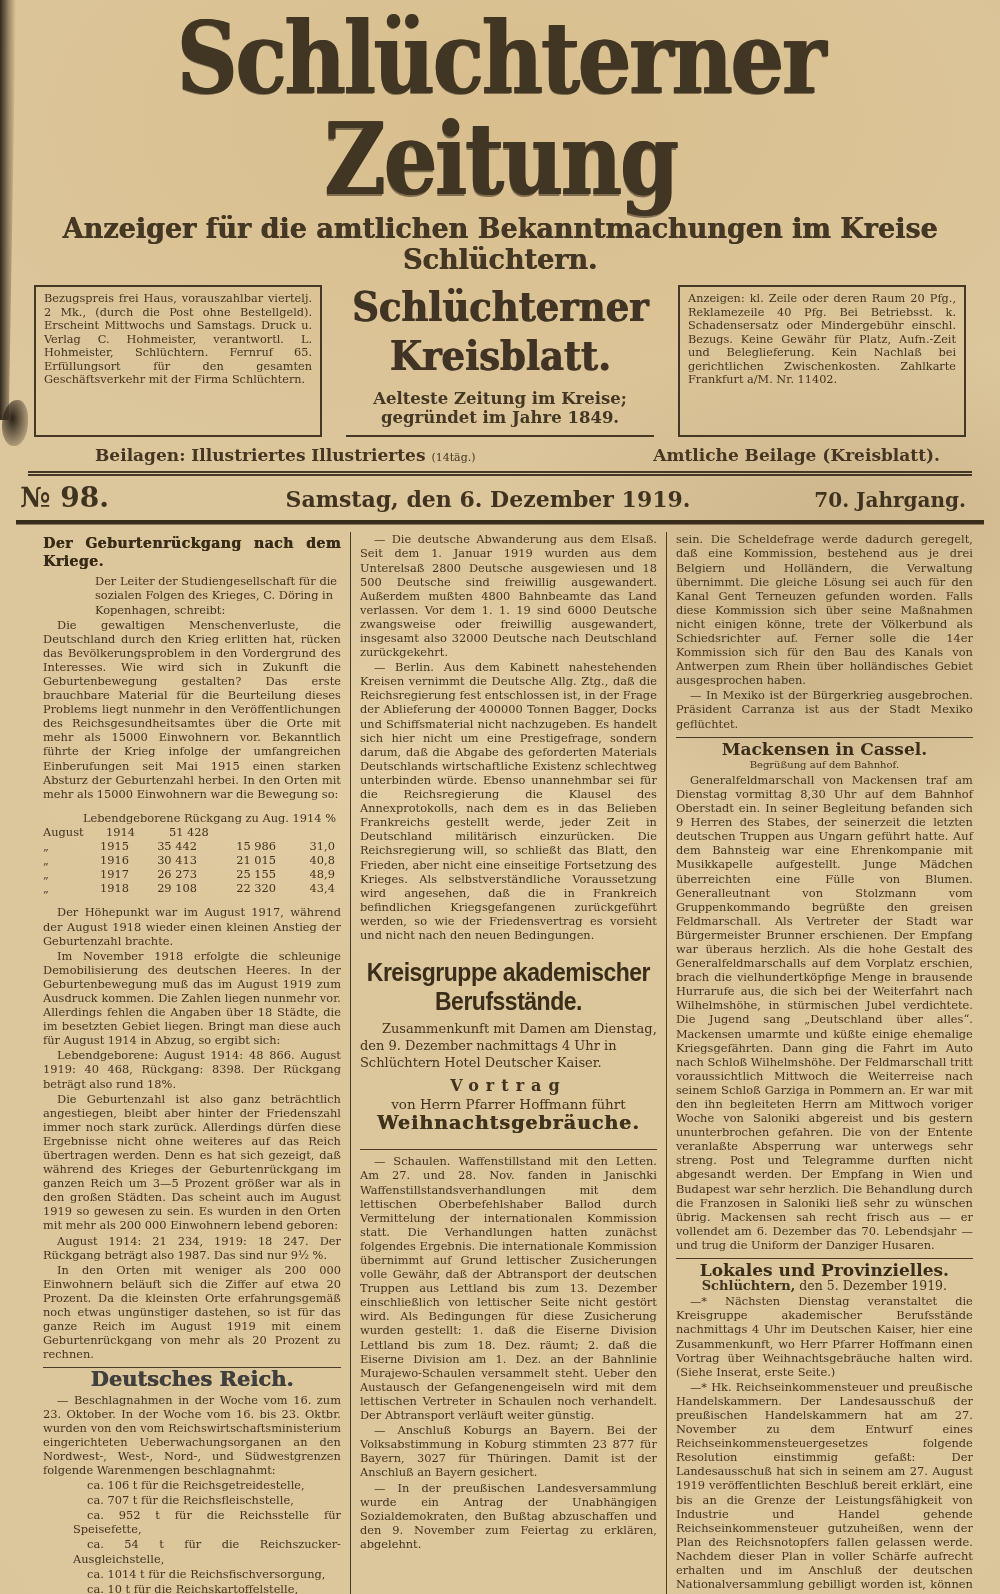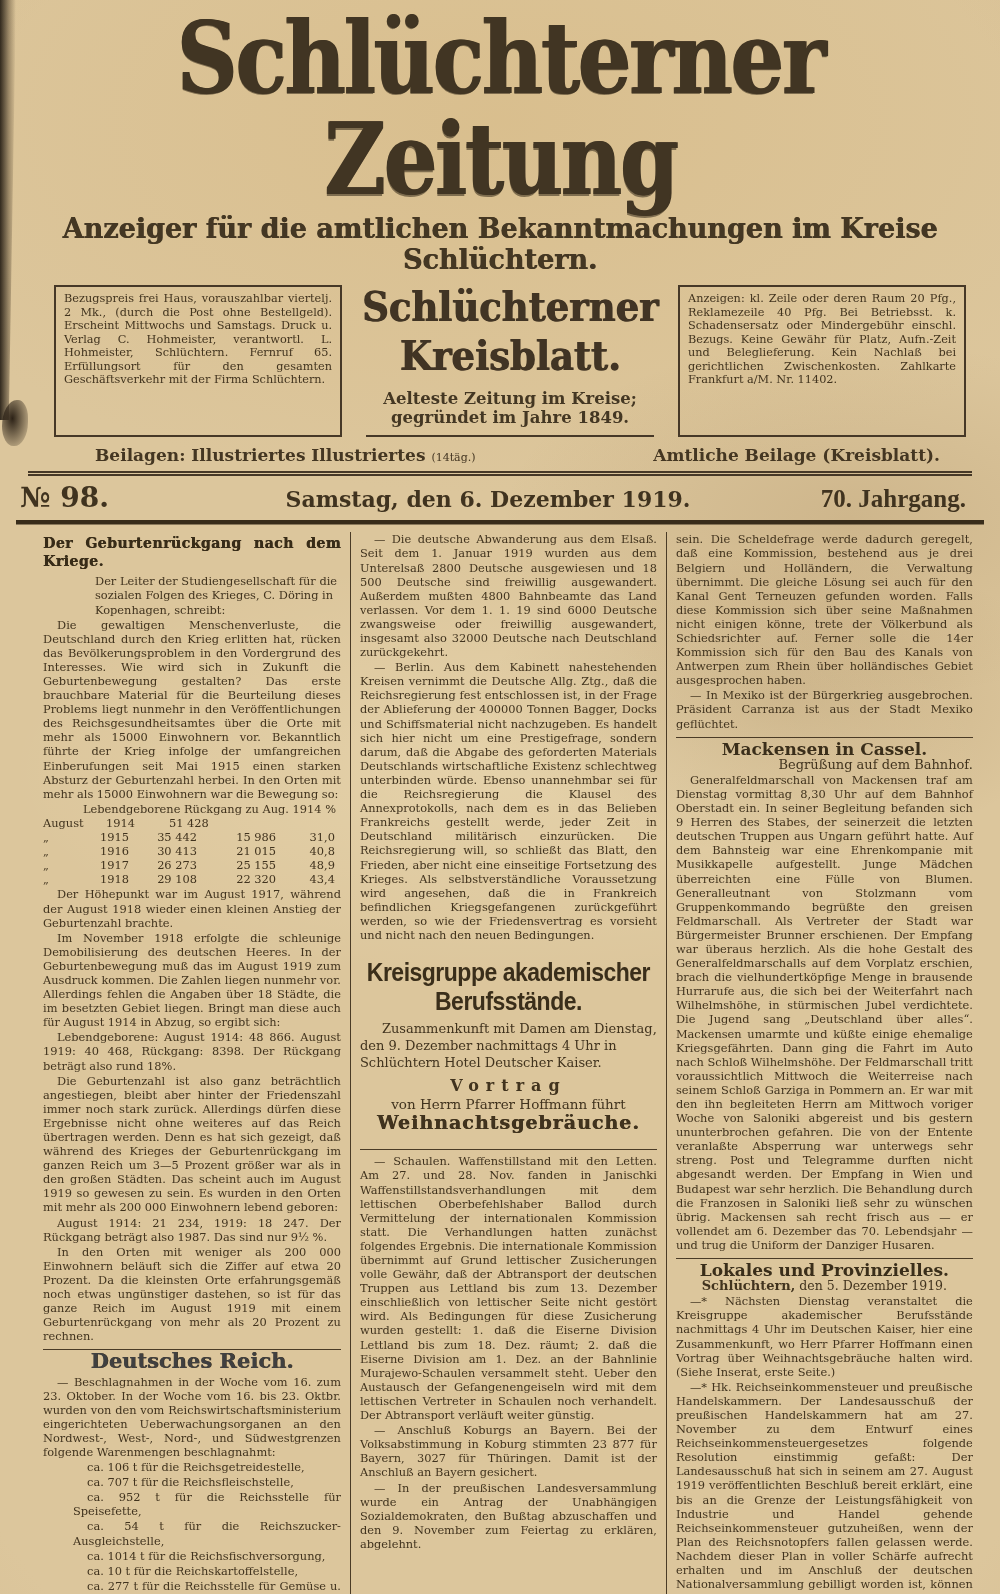--- a/index.html
+++ b/index.html
@@ -25,57 +25,57 @@
   .masthead .title{
     font-size:84px;line-height:1.02;font-weight:bold;color:#413523;
     letter-spacing:-2px; text-shadow:1.5px 0 0 #413523, 0 1px 0 rgba(65,53,35,.6);
     transform:scaleY(1.18); transform-origin:top center;
   }
   .masthead .subtitle{
     margin-top:34px;font-size:27px;font-weight:bold;color:#443723;
     text-shadow:.6px 0 0 #443723;
   }
   
-  .hdr{display:flex;align-items:stretch;gap:14px;padding:10px 34px 0 54px;}
+  .hdr{display:flex;align-items:stretch;gap:14px;padding:10px 34px 0 34px;}
   .hbox{border:2px solid #463827;padding:5px 8px;font-size:11.3px;line-height:13.5px;
     text-align:justify;color:#41331e;width:268px;flex:0 0 auto;}
   .hcenter{flex:1 1 auto;text-align:center;}
   .hcenter .kb-title{font-size:37px;font-weight:bold;color:#413424;letter-spacing:0;
     text-shadow:1px 0 0 #413424;margin-top:2px;transform:scaleY(1.1);}
   .hcenter .kb-tag{font-size:16.5px;font-weight:bold;margin-top:14px;color:#443723;}
   .hcenter .kb-rule{border-top:2px solid #463827;margin:8px 10px 0 10px;}
   
   .supps{display:flex;justify-content:space-between;padding:8px 60px 4px 95px;
     font-size:17px;font-weight:bold;color:#443622;}
   .supps .small{font-size:11px;font-weight:normal;}
   .rule-double{border-top:5px double #463827;margin:2px 28px 0 28px;}
   .dateline{display:flex;align-items:baseline;padding:5px 34px 4px 20px;}
   .dateline .no{font-size:28px;font-weight:bold;width:210px;}
   .dateline .date{font-size:22px;font-weight:bold;flex:1;text-align:center;}
-  .dateline .vol{font-size:25px;font-weight:bold;width:220px;text-align:right;font-family:Liberation Serif, serif;}
+  .dateline .vol{font-size:20px;font-weight:bold;width:220px;text-align:right;}
   .rule-heavy{border-top:4px solid #382c1a;margin:2px 16px 0 16px;box-shadow:0 1px 0 rgba(56,44,26,.5);}
   
   .cols{display:flex;height:1196px;overflow:hidden;padding:8px 18px 0 34px;box-sizing:border-box;}
   .col{width:33.33%;overflow:hidden;padding:0 9px;box-sizing:border-box;
     font-size:11.4px;line-height:14.1px;text-align:justify;color:#41331e;}
   .col + .col{border-left:1.5px solid #4a3b26;}
   .col p{margin:0 0 1px 0;text-indent:14px;}
   .col p.noindent{text-indent:0;}
   .intro{padding-left:52px;text-indent:0 !important;text-align:left;}
   h2.headline{font-size:14px;line-height:18px;margin:2px 0 4px 0;font-weight:bold;
     color:#382c18;letter-spacing:.5px;text-shadow:.5px 0 0 #382c18;}
   .secrule{border-top:1.5px solid #4a3b26;margin:6px 0 4px 0;}
   h3.section{font-size:21px;text-align:center;font-weight:bold;margin:2px 0 6px 0;color:#404040;
     text-shadow:.5px 0 0 #3a2e1a;}
   h3.article{font-size:17px;text-align:center;font-weight:bold;margin:3px 0 2px 0;color:#3a2e1a;}
-  .subhead{text-align:right;font-size:13px;margin:0 0 3px 0;text-indent:0 !important;}
+  .subhead{text-align:center;font-size:10px;margin:0 0 3px 0;text-indent:0 !important;}
   .dateline-sub{text-align:center;font-size:12.5px;margin:0 0 3px 0;text-indent:0 !important;}
   .dateline-sub b{font-size:13px;}
   
-  .stats{font-size:11.4px;margin:1px 0;}
+  .stats{font-size:11.4px;margin:10px 0;}
   .stats .thead{display:flex;padding-left:40px;}
   .stats .trow{display:flex;}
   .stats .c0{width:70px;}
   .stats .c1{width:70px;}
   .stats .c2{width:90px;text-align:left;padding-left:22px;}
   .stats .c3{flex:1;text-align:right;padding-right:6px;}
   
   .seiz{padding-left:30px;text-indent:0;margin:0;}
   
   .orn{height:8px;margin:6px 0 6px 0;

